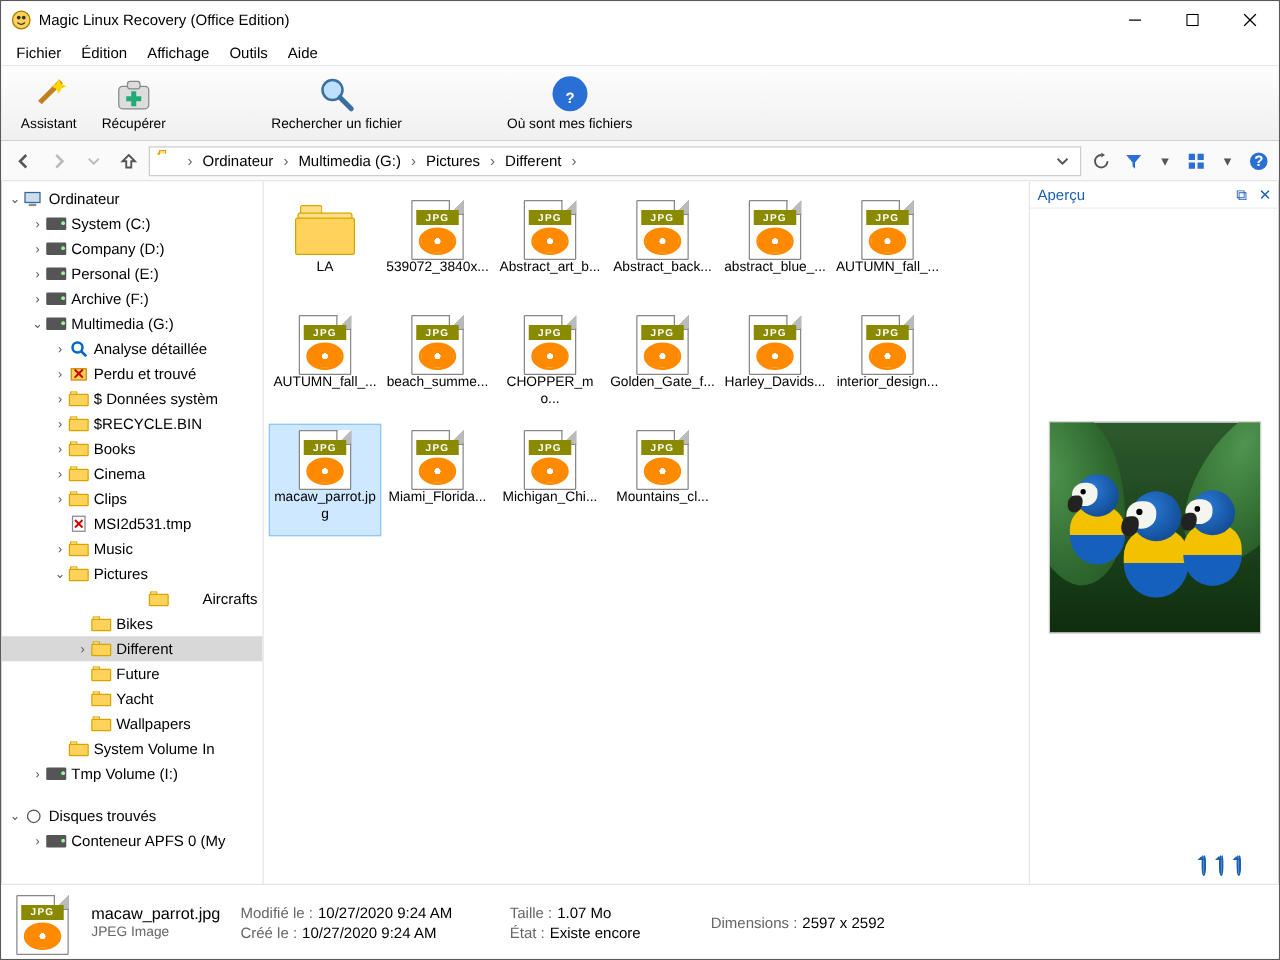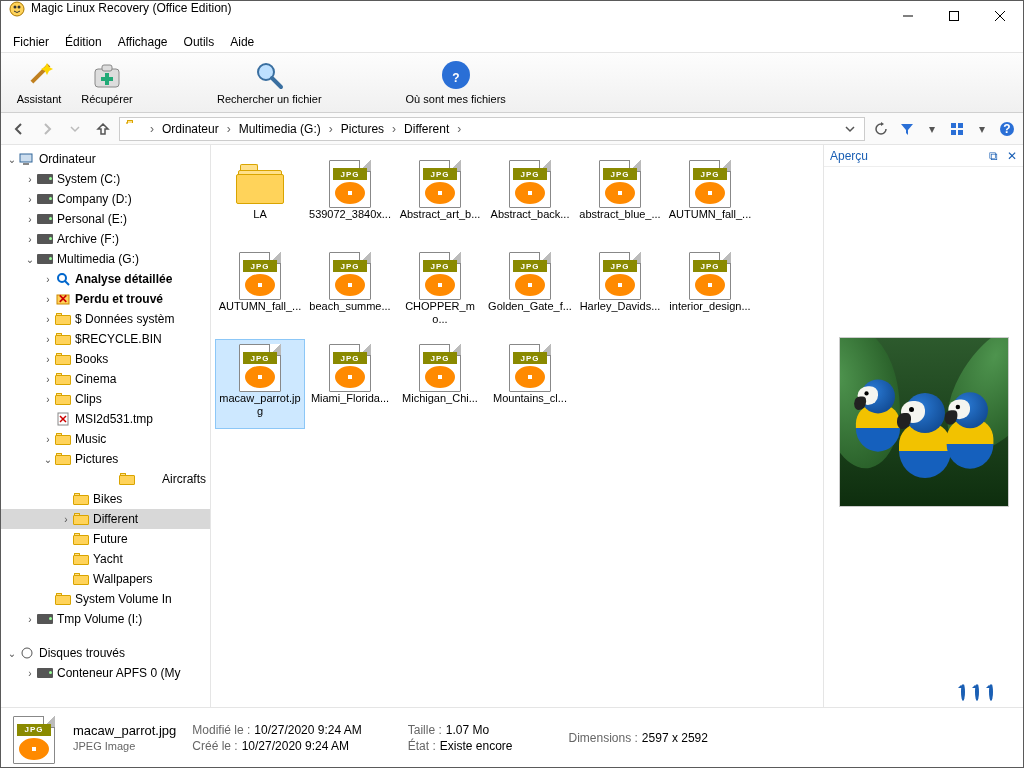--- a/index.html
+++ b/index.html
@@ -1,18 +1,18 @@
 <!DOCTYPE html>
 <html><head>
 <meta charset="utf-8">
 <style>
 * { box-sizing: border-box; margin: 0; padding: 0; font-family: "Segoe UI", Tahoma, sans-serif; font-size: 12px; }
 html, body { width: 1024px; height: 768px; overflow: hidden; background: #fff; }
 .window { width: 1024px; height: 768px; display: flex; flex-direction: column; border: 1px solid #5a5a5a; background: #fff; }
-.titlebar { height: 30px; display: flex; padding: 0 0 0 8px; background: #fff; }
+.titlebar { height: 30px; display: flex; align-items: center; padding: 0 0 0 8px; background: #fff; }
 .titlebar .appicon { width: 16px; height: 16px; margin-right: 6px; }
 .titlebar .title { flex: 1; font-size: 12px; color: #000; }
 .titlebar .winbtn { width: 46px; height: 30px; display: flex; align-items: center; justify-content: center; }
 
 .menubar { height: 22px; display: flex; align-items: center; padding: 0 4px; background: #fff; border-bottom: 1px solid #e5e5e5; }
 .menubar .menuitem { padding: 2px 8px; font-size: 12px; cursor: default; }
 
 .toolbar { height: 60px; display: flex; align-items: flex-start; padding: 6px 8px 2px 8px; gap: 8px; background: linear-gradient(#fdfdfd,#f0f0f0); border-bottom: 1px solid #d0d0d0; }
 .toolbar .tbtn { display: flex; flex-direction: column; align-items: center; width: auto; min-width: 60px; padding: 0 4px; cursor: default; }
 .toolbar .tbtn .ticon { width: 32px; height: 32px; margin-bottom: 2px; }
@@ -30,21 +30,21 @@
 .navbar .rightctrls .ctrl { width: 20px; height: 20px; display:flex; align-items:center; justify-content:center; }
 
 .body { flex: 1; display: flex; min-height: 0; }
 .treepane { width: 210px; border-right: 1px solid #e5e5e5; overflow-y: auto; padding: 4px 0; position: relative; }
 .tree { list-style: none; }
 .tree li { display: flex; align-items: center; height: 20px; padding: 0 4px; white-space: nowrap; overflow: hidden; }
 .tree li.sel { background: #d8d8d8; }
 .tree li .exp { width: 14px; text-align: center; color: #555; font-size: 10px; }
 .tree li .ticon { width: 16px; height: 14px; margin-right: 4px; display:flex; align-items:center; justify-content:center; }
 .tree li .lbl { font-size: 12px; }
-.tree li.bold .lbl { font-weight: 700; }
+.tree li.bold .lbl { font-weight: 400; }
 
 .filepane { flex: 1; overflow: auto; padding: 10px 4px; }
 .files { display: flex; flex-wrap: wrap; align-content: flex-start; }
 .fileitem { width: 90px; height: 90px; display: flex; flex-direction: column; align-items: center; padding: 4px 2px; margin: 0 0 2px 0; border: 1px solid transparent; }
 .fileitem.sel { background: #cde8ff; border-color: #8cc7f7; }
 .fileitem .fthumb { width: 48px; height: 48px; display:flex; align-items:center; justify-content:center; }
 .fileitem .fname { font-size: 11px; text-align: center; line-height: 13px; max-height: 28px; overflow: hidden; width: 84px; word-break: break-all; }
 
 .previewpane { width: 200px; border-left: 1px solid #e5e5e5; display: flex; flex-direction: column; }
 .previewpane .phead { height: 22px; display: flex; align-items: center; justify-content: space-between; padding: 0 6px; border-bottom: 1px solid #eee; font-size: 12px; color: #1a5fb4; }

